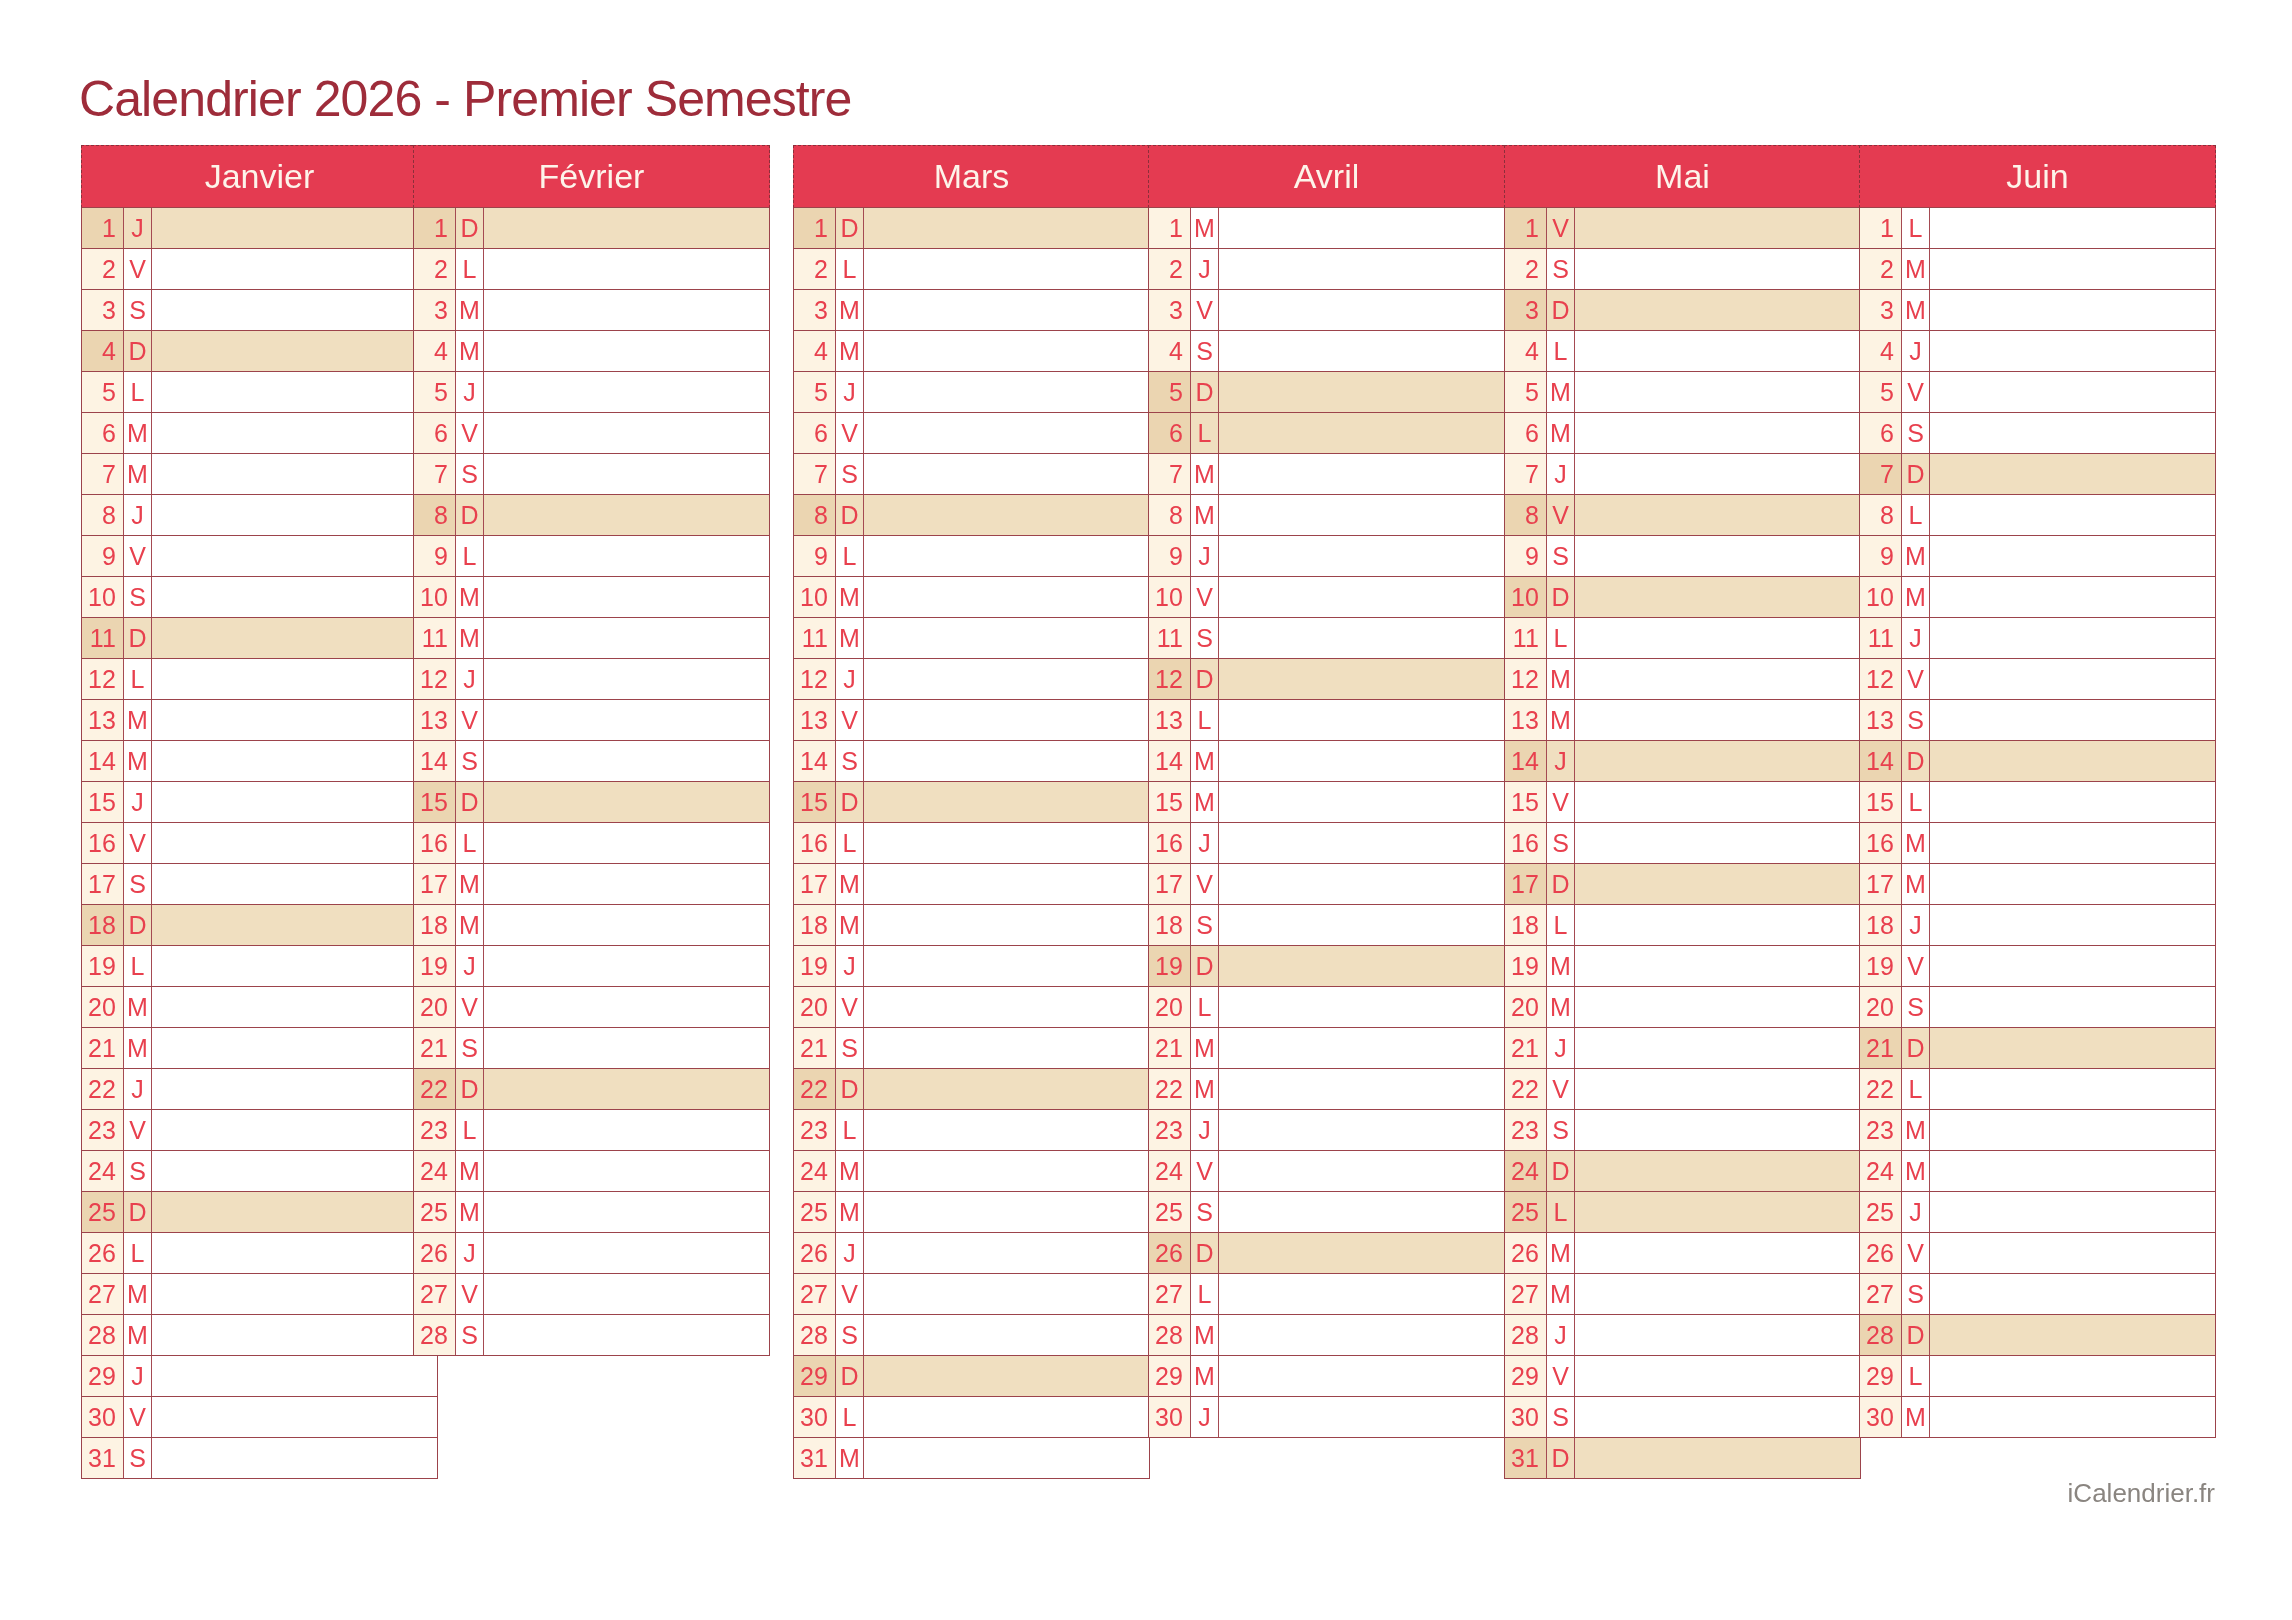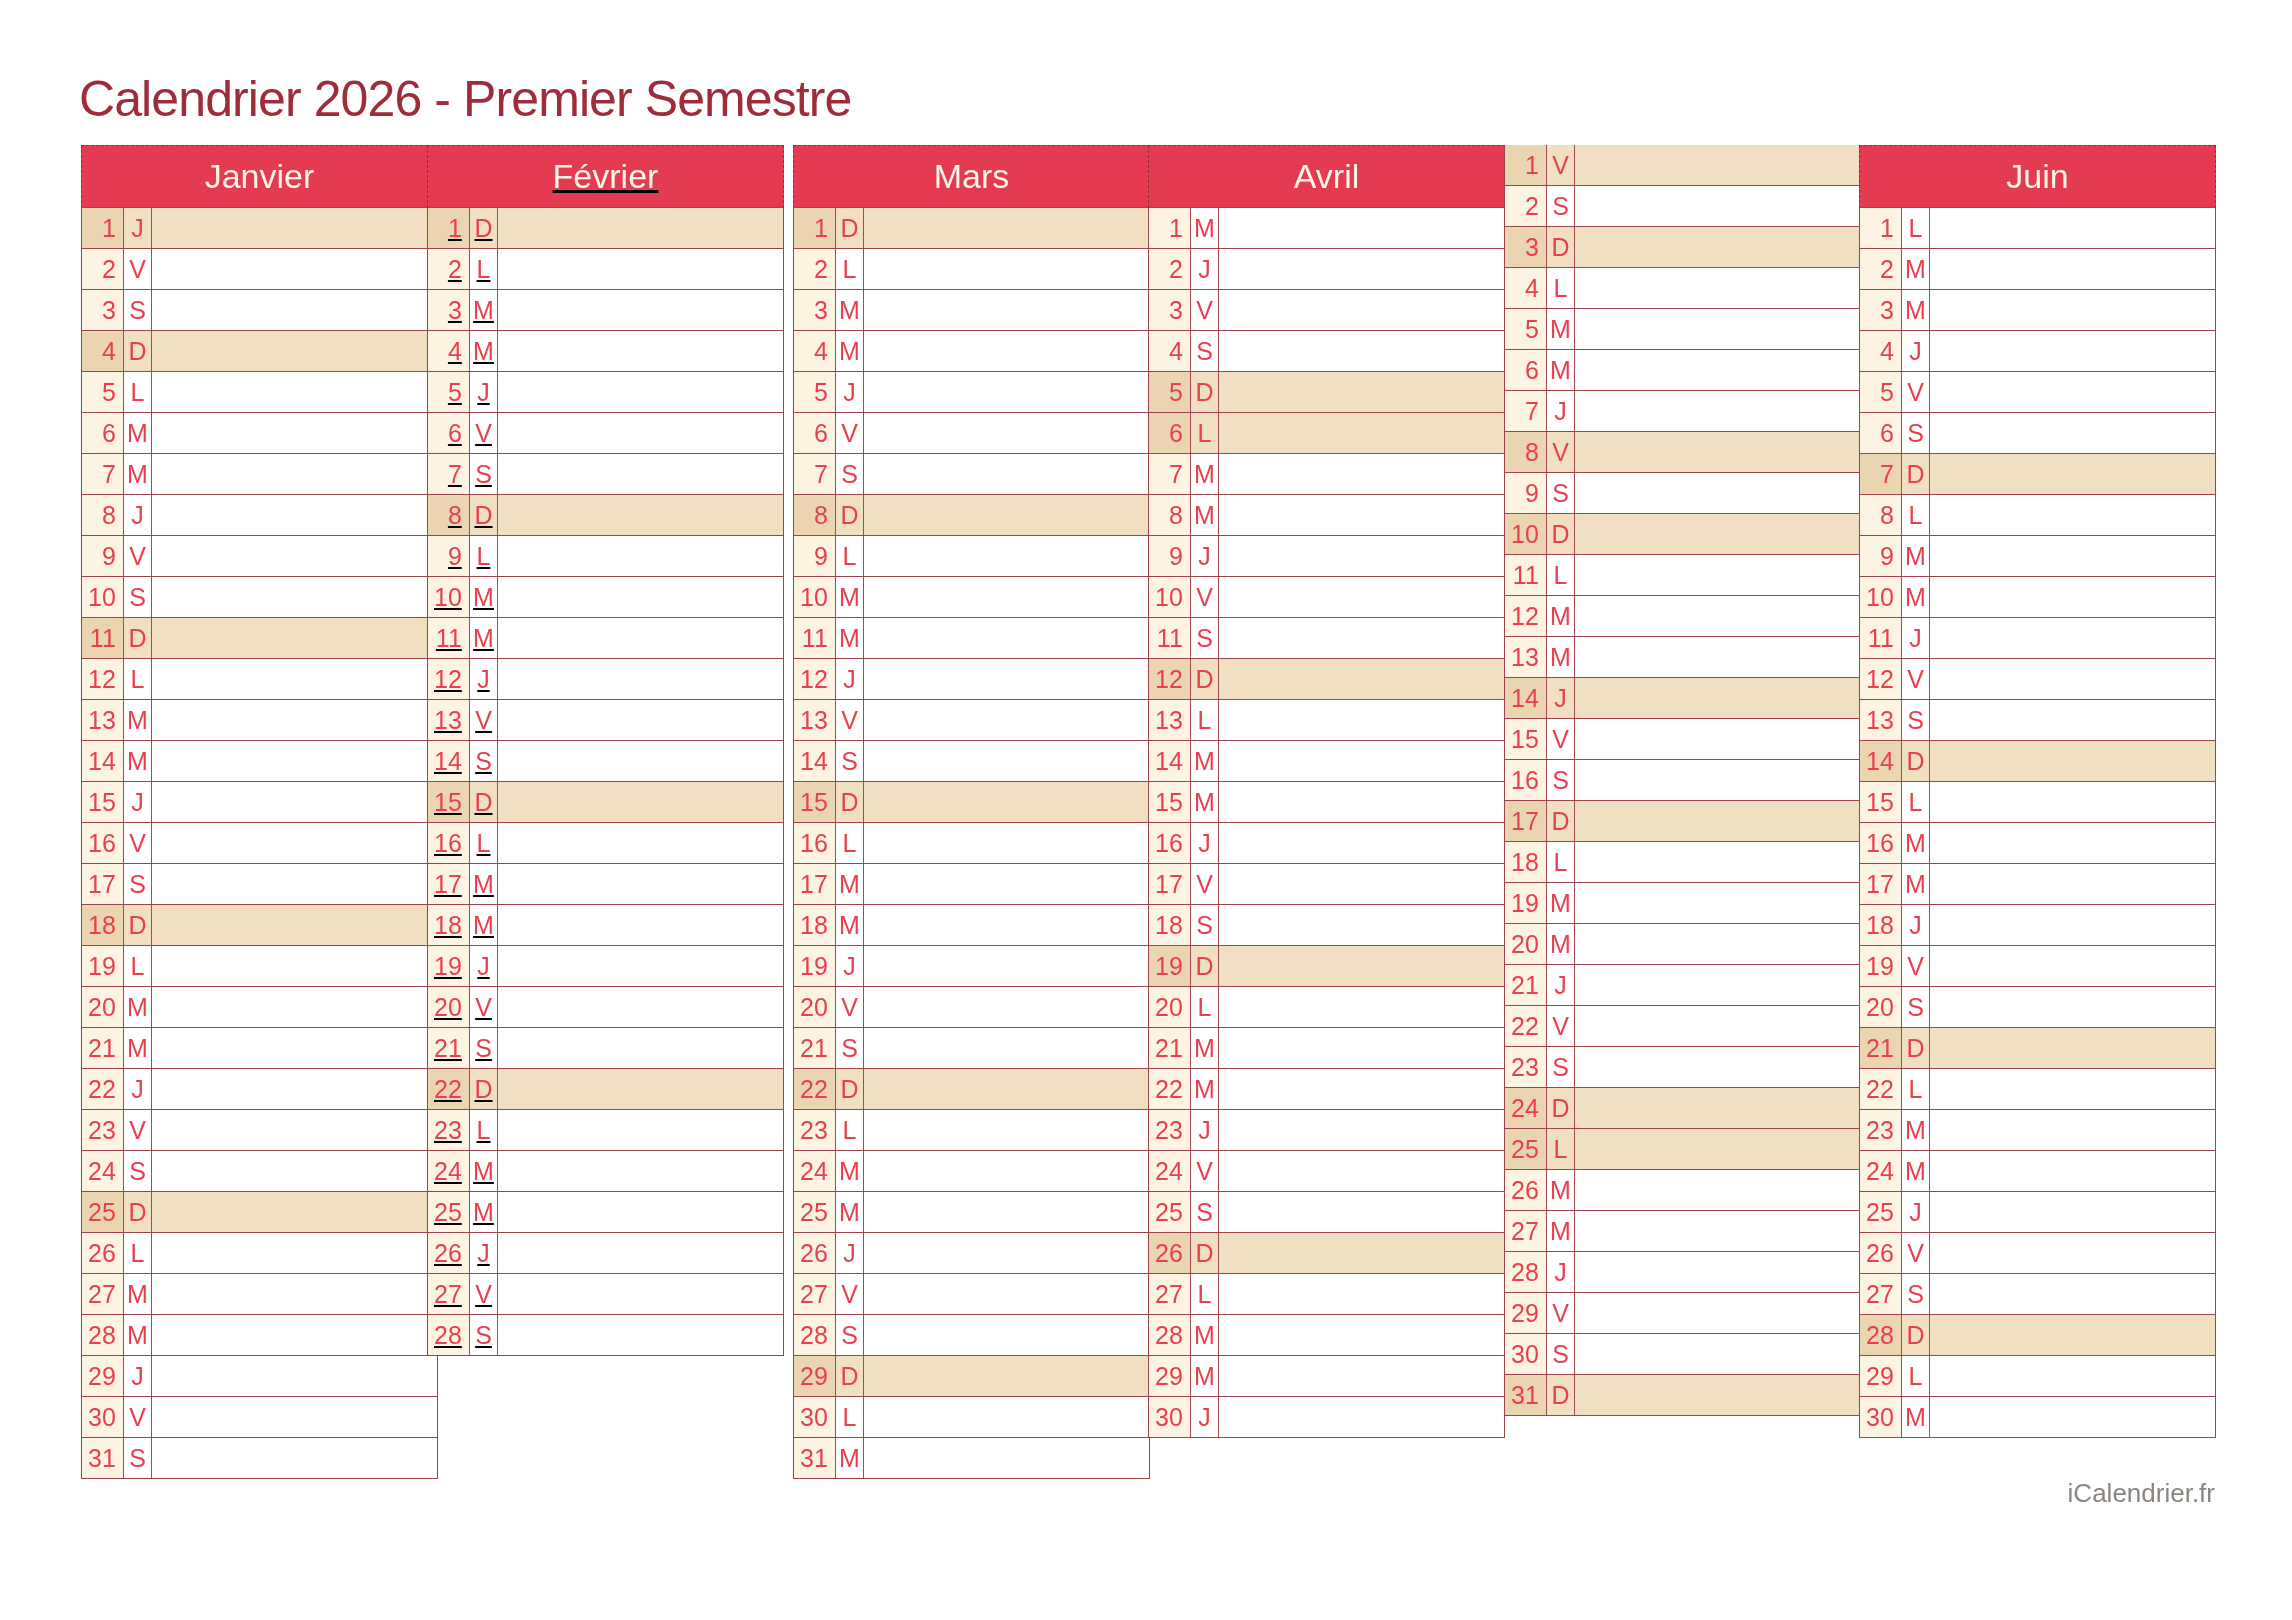--- a/index.html
+++ b/index.html
@@ -223,21 +223,21 @@
           <div class="cell cell-wd">V</div>
           <div class="cell cell-note"></div>
         </div>
         <div class="day-row">
           <div class="cell cell-num">31</div>
           <div class="cell cell-wd">S</div>
           <div class="cell cell-note"></div>
         </div>
       </div>
     </div>
-    <div class="month-col" style="left: 427px; text-decoration: underline;">
+    <div class="month-col" style="left: 413px;">
       <div class="month-header">Février</div>
       <div class="month-rows">
         <div class="day-row hl">
           <div class="cell cell-num">1</div>
           <div class="cell cell-wd">D</div>
           <div class="cell cell-note"></div>
         </div>
         <div class="day-row">
           <div class="cell cell-num">2</div>
           <div class="cell cell-wd">L</div>
@@ -684,20 +684,21 @@
           <div class="cell cell-note"></div>
         </div>
         <div class="day-row">
           <div class="cell cell-num">30</div>
           <div class="cell cell-wd">J</div>
           <div class="cell cell-note"></div>
         </div>
       </div>
     </div>
     <div class="month-col" style="left: 1504px;">
+      <div class="month-header">Mai</div>
       <div class="month-rows">
         <div class="day-row hl">
           <div class="cell cell-num">1</div>
           <div class="cell cell-wd">V</div>
           <div class="cell cell-note"></div>
         </div>
         <div class="day-row">
           <div class="cell cell-num">2</div>
           <div class="cell cell-wd">S</div>
           <div class="cell cell-note"></div>

